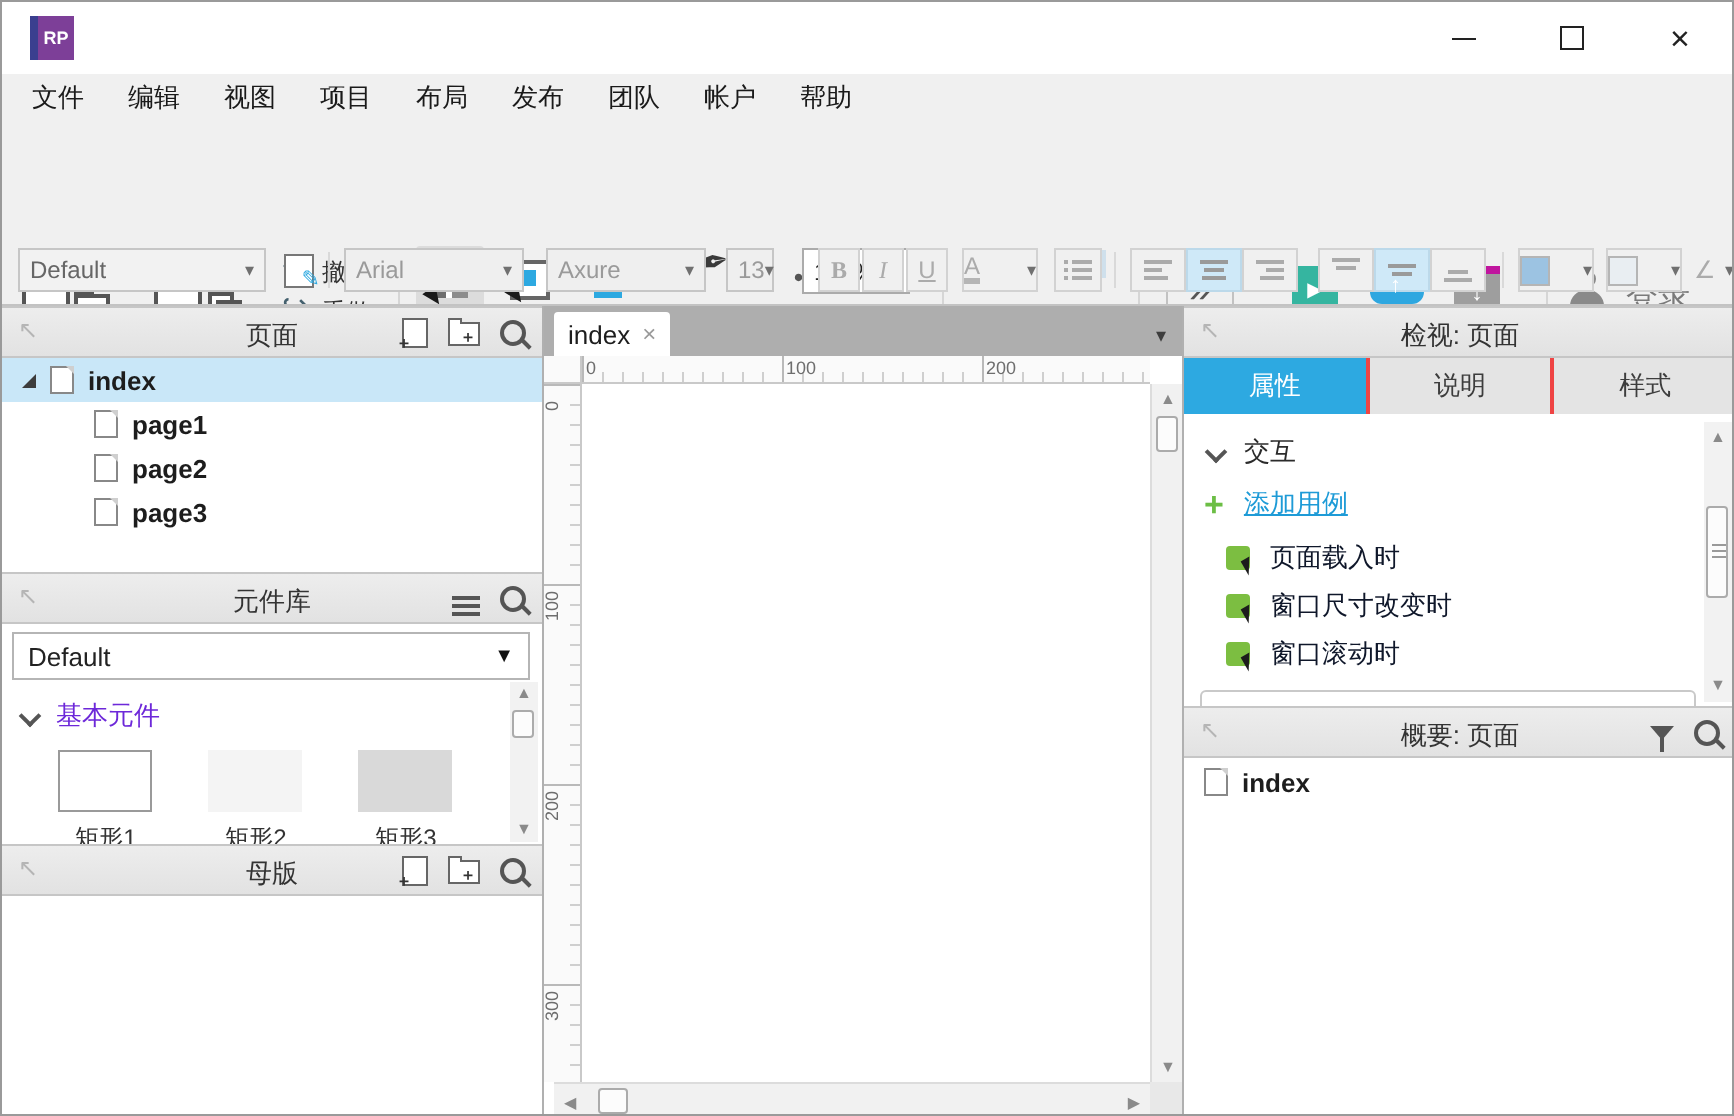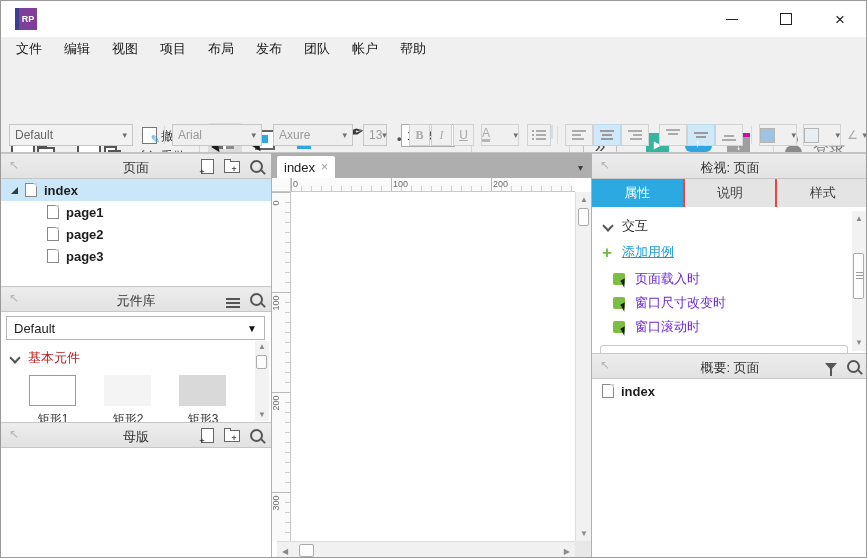--- a/index.html
+++ b/index.html
@@ -128,21 +128,21 @@
   
   .rightcol{position:absolute;left:590px;top:152px;width:277px;height:406px;background:#fff;border-left:1px solid #b0b0b0;box-sizing:border-box;}
   .itabs{position:absolute;left:0;top:26px;width:100%;height:28px;background:#ef4444;display:flex;gap:2px;}
   .itab{flex:1;display:flex;align-items:center;justify-content:center;font-size:13px;background:#e4e4e4;color:#3d3d3d;}
   .itab.active{background:#2da9e1;color:#fff;}
   .icontent{position:absolute;left:0;top:54px;width:100%;height:146px;background:#fff;overflow:hidden;}
   .irow{position:absolute;display:flex;align-items:center;gap:10px;font-size:13px;color:#2b2b2b;}
   .addcase{color:#1e9bd7;text-decoration:underline;font-size:13px;}
   .plus{color:#6cbe45;font-size:17px;font-weight:bold;line-height:17px;}
   .eventlist{position:absolute;left:21px;top:62px;display:flex;flex-direction:column;gap:5px;}
-  .eventrow{display:flex;align-items:center;gap:10px;font-size:13px;color:#6d28d9;height:19px;}
+  .eventrow{display:flex;align-items:center;gap:10px;font-size:13px;color:#0f172a;height:19px;}
   .eventicon{width:12px;height:12px;background:#7cbe41;border-radius:2px;position:relative;flex:none;}
   .eventicon::after{content:"";position:absolute;right:-2px;bottom:-2px;width:0;height:0;border-top:8px solid #1c1c1c;border-right:5px solid transparent;transform:rotate(-30deg);}
   .stubbox{position:absolute;left:8px;top:138px;width:246px;height:16px;border:1px solid #c9c9c9;border-radius:3px;}
   .grip{position:absolute;left:2px;top:21px;width:7px;height:1px;background:#9a9a9a;box-shadow:0 3px 0 #9a9a9a,0 -3px 0 #9a9a9a;}
 </style>
 </head>
 <body>
 
 <div class="win">
 
@@ -374,21 +374,21 @@
       <div class="ph-title">元件库</div>
       <div class="ph-icons">
         <span class="icon-burger" style="margin-bottom:0;"></span>
         <span class="icon-search"></span>
       </div>
     </div>
     <div class="libdd">
       <span>Default</span>
       <span class="blkarrow">▼</span>
     </div>
-    <div style="position:absolute;left:10px;top:196px;display:flex;align-items:center;gap:9px;font-size:13px;color:#b91c1c;">
+    <div style="position:absolute;left:10px;top:196px;display:flex;align-items:center;gap:9px;font-size:13px;color:#6d28d9;">
       <span class="chev"></span>
       <span>基本元件</span>
     </div>
     <div class="wthumb" style="left:28px;top:222px;background:#fff;border:1px solid #9a9a9a;"></div>
     <div class="wthumb" style="left:103px;top:222px;background:#f4f4f4;"></div>
     <div class="wthumb" style="left:178px;top:222px;background:#d9d9d9;"></div>
     <div class="wlabel" style="left:22px;top:258px;">矩形1</div>
     <div class="wlabel" style="left:97px;top:258px;">矩形2</div>
     <div class="wlabel" style="left:172px;top:258px;">矩形3</div>
     <div class="mini-scroll" style="right:2px;top:188px;height:80px;">

